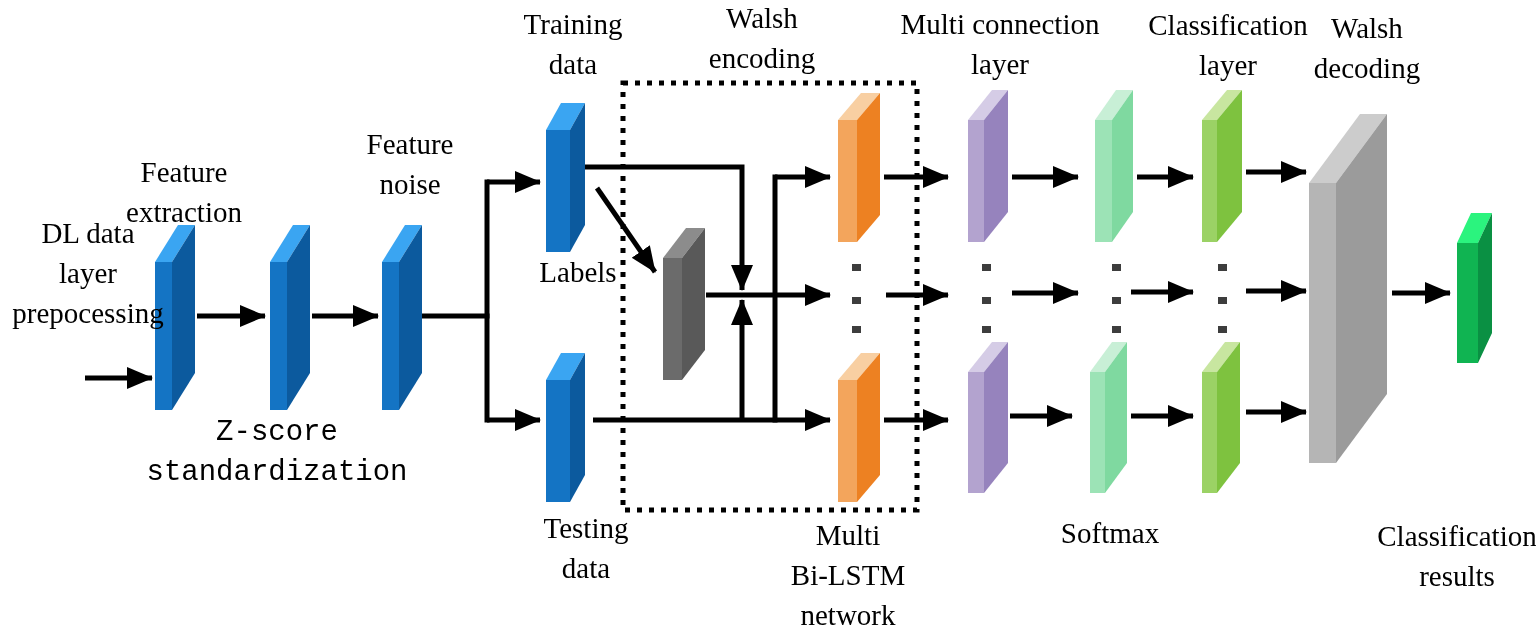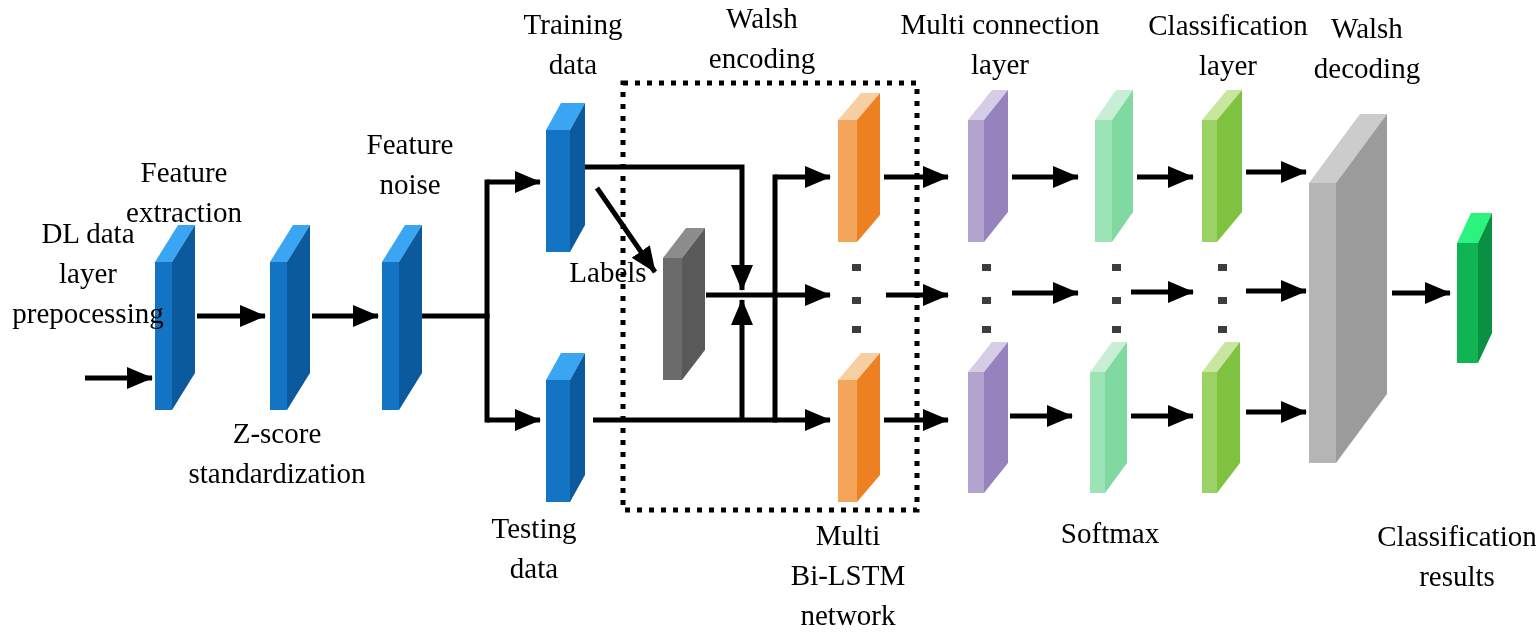--- a/index.html
+++ b/index.html
@@ -174,28 +174,28 @@
       <rect x="1218" y="297" width="9" height="7"></rect>
       <rect x="1218" y="326" width="9" height="7"></rect>
     </g>
   </svg>
 
   <div class="lbl" style="left:88px;  top:273px;">DL data
 layer
 prepocessing</div>
   <div class="lbl" style="left:184px; top:168px;margin-top:24px;">Feature
 extraction</div>
-  <div class="lbl" style="left:277px; top:453px;">Z-score
+  <div class="lbl" style="left:277px; top:453px;font-family:Liberation Mono, monospace;">Z-score
 standardization</div>
   <div class="lbl" style="left:410px; top:164px;">Feature
 noise</div>
   <div class="lbl" style="left:573px; top:44px;">Training
 data</div>
-  <div class="lbl" style="left:578px; top:272px;margin-left:30px;">Labels</div>
-  <div class="lbl" style="left:534px; top:548px;">Testing
+  <div class="lbl" style="left:578px; top:272px;">Labels</div>
+  <div class="lbl" style="left:586px; top:548px;">Testing
 data</div>
   <div class="lbl" style="left:762px; top:38px;">Walsh
 encoding</div>
   <div class="lbl" style="left:848px; top:575px;">Multi
 Bi-LSTM
 network</div>
   <div class="lbl" style="left:1000px;top:44px;">Multi connection
 layer</div>
   <div class="lbl" style="left:1110px;top:533px;">Softmax</div>
   <div class="lbl" style="left:1228px;top:45px;">Classification

